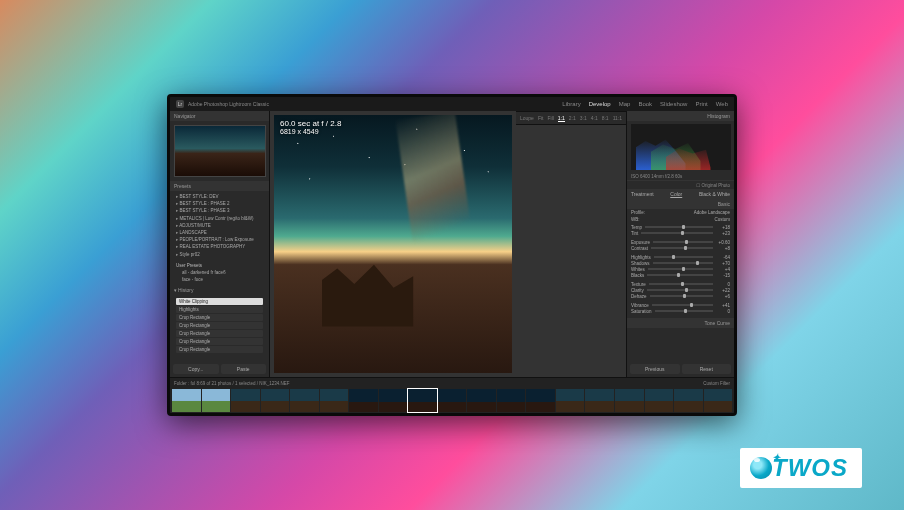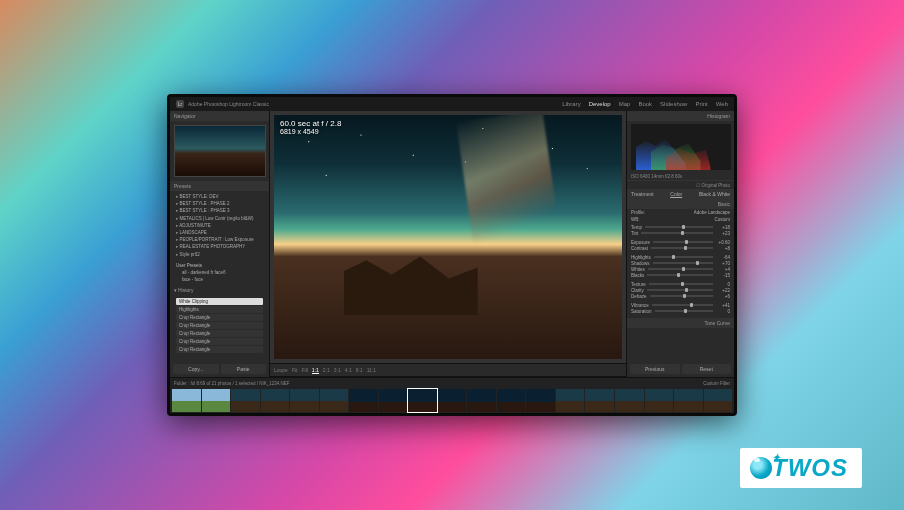--- a/index.html
+++ b/index.html
@@ -39,21 +39,21 @@
 .nav-thumb { width: 92px; height: 52px; margin: 4px auto; background: linear-gradient(to bottom, #0a2838 0%, #2a5a5f 45%, #3a2418 55%, #1a0c06 100%); border:1px solid #444; }
 .presets-list { padding: 2px 6px; font-size:4.5px; color:#aaa; line-height:1.6; }
 .presets-list .tri::before { content:"▸ "; color:#888; }
 .history { padding: 2px 6px; font-size:4.5px; }
 .history-label { font-size:5px; color:#999; padding:2px 4px; }
 .history .row { background:#333; padding:1px 3px; margin:1px 0; border-radius:1px; }
 .history .row.sel { background:#ddd; color:#222; }
 .copy-paste { display:flex; gap:2px; padding:3px; margin-top:auto; }
 .copy-paste div { flex:1; background:#333; text-align:center; padding:2px; font-size:5px; border-radius:2px; }
 
-.center { flex:1; display:flex; flex-direction:column; background:#333; }
+.center { flex:1; display:flex; flex-direction:row; background:#333; }
 .photo {
   flex:1; margin:4px; position:relative;
   background: linear-gradient(to bottom, #061820 0%, #0f2f38 20%, #2a6a6f 40%, #4faa8f 47%, #f8d088 53%, #4a3020 58%, #281810 100%);
   overflow:hidden;
 }
 .stars { position:absolute; top:0; left:0; right:0; height:55%; background-image:
   radial-gradient(1px 1px at 10% 20%, #fff, transparent),
   radial-gradient(1px 1px at 25% 15%, #ddd, transparent),
   radial-gradient(1px 1px at 40% 30%, #fff, transparent),
   radial-gradient(1px 1px at 60% 10%, #ddd, transparent),

